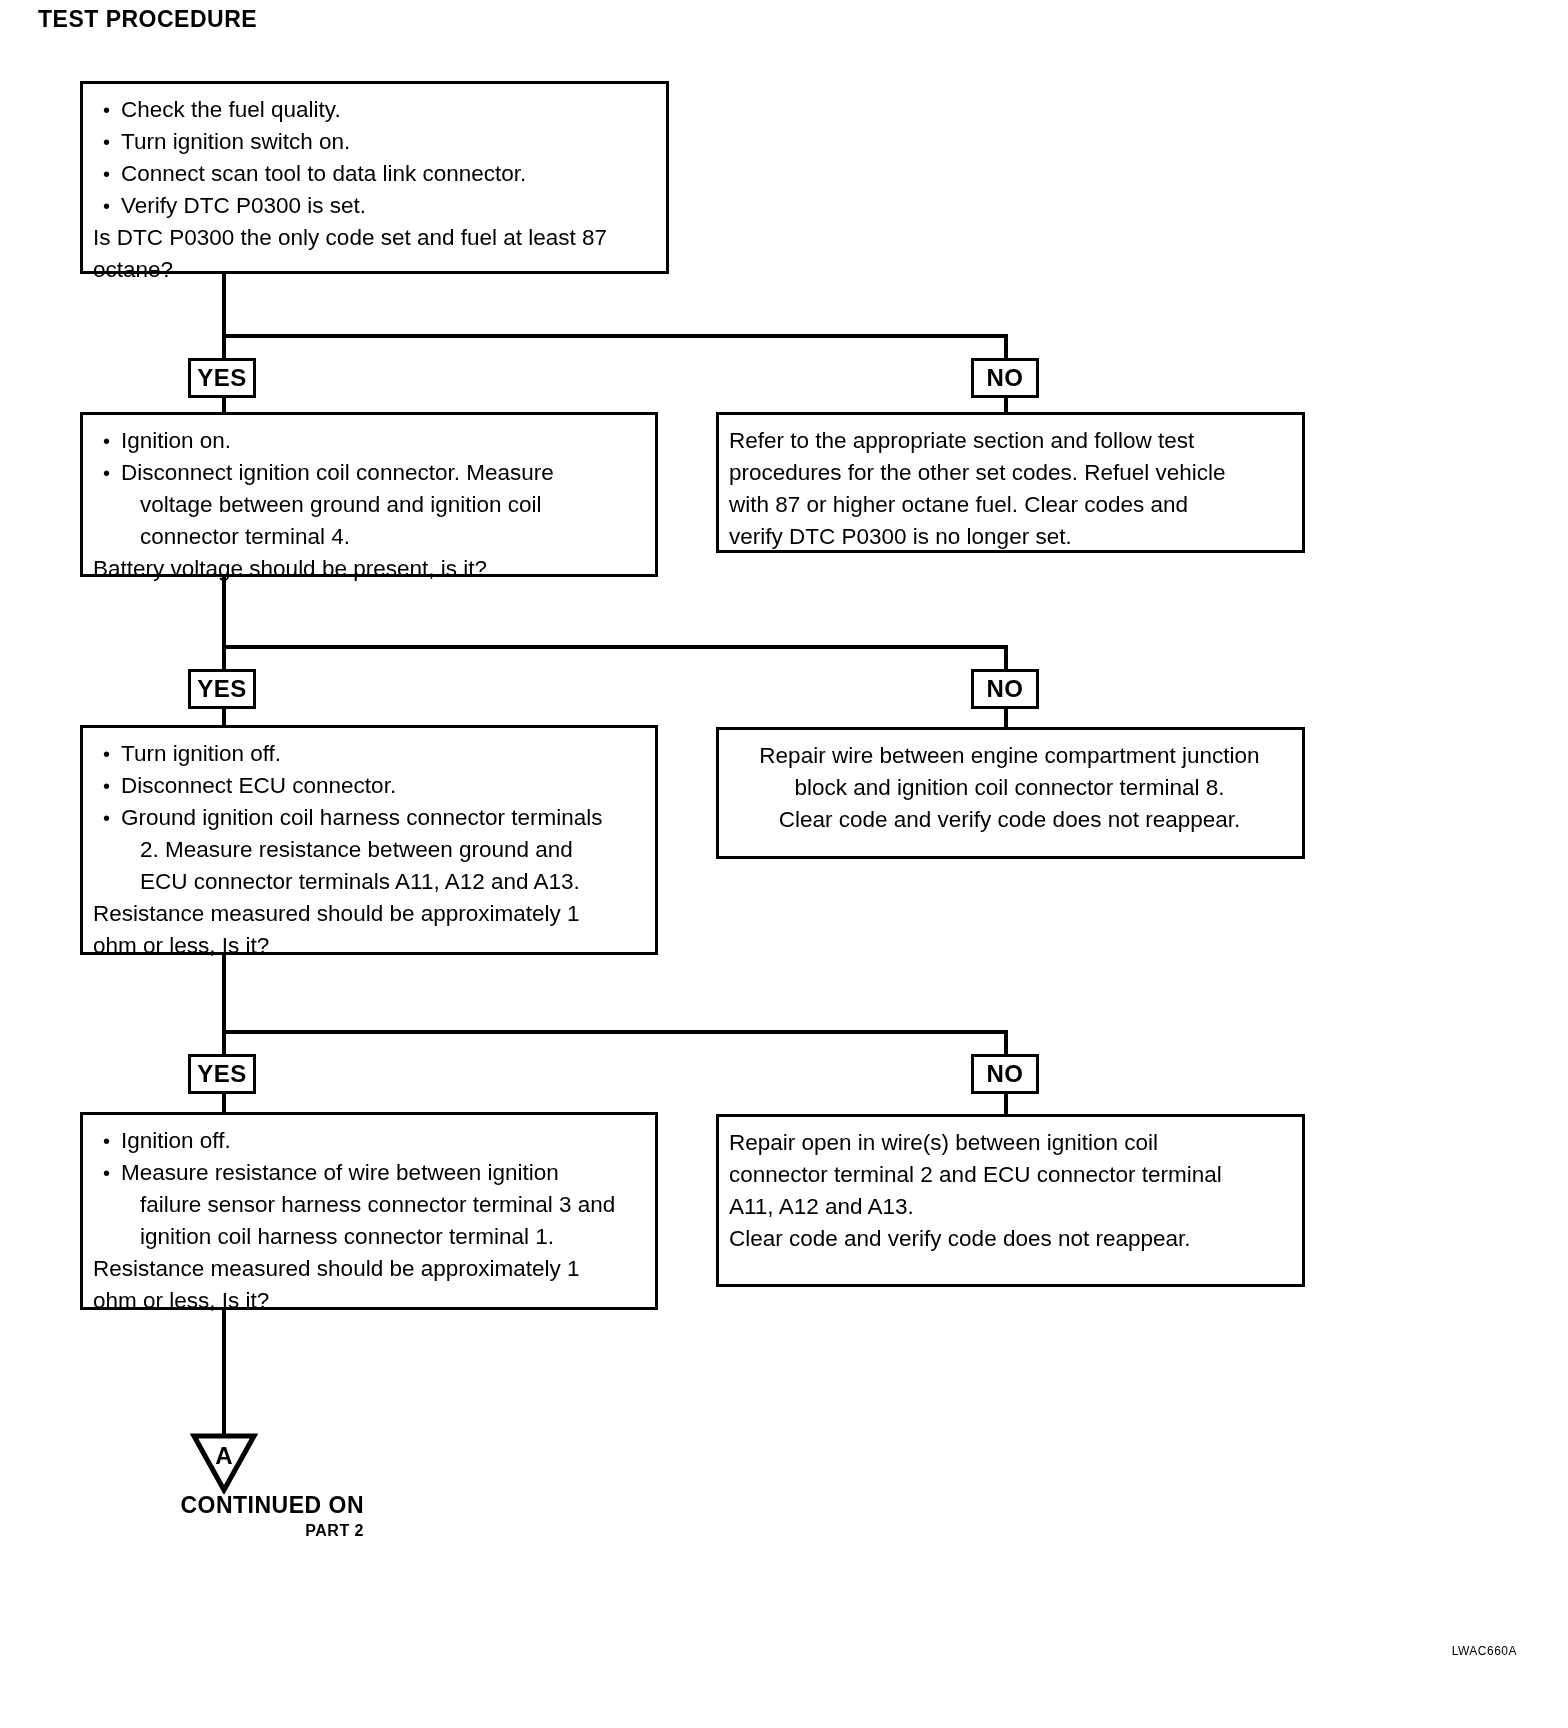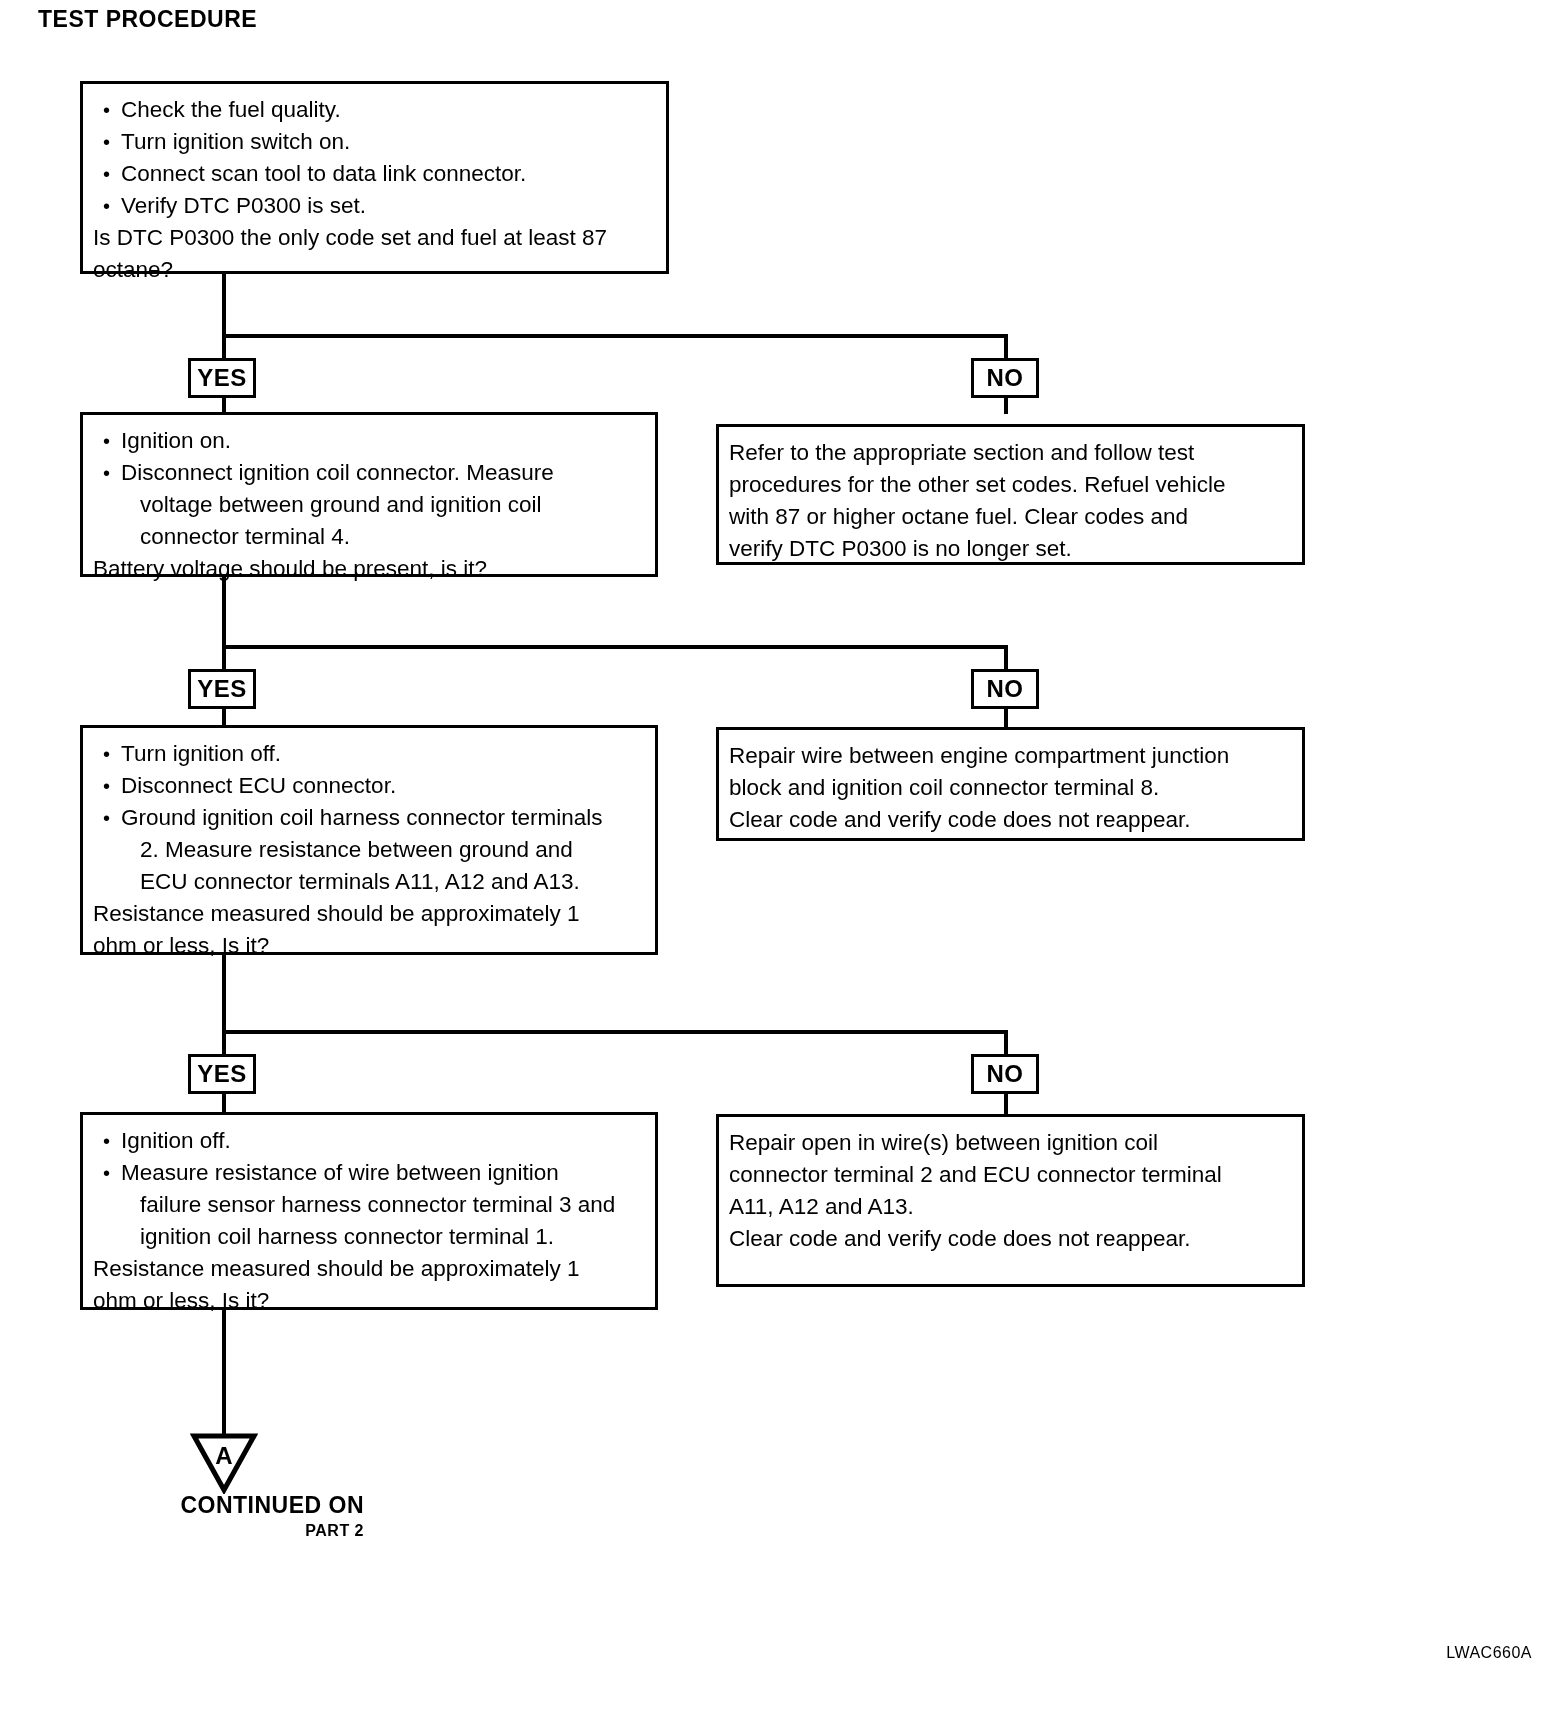--- a/index.html
+++ b/index.html
@@ -110,23 +110,23 @@
     left: 84px;
     top: 1522px;
     width: 280px;
     font-size: 16px;
     letter-spacing: 0.5px;
   }
 
   
   #figure-code {
     position: absolute;
-    right: 36px;
+    right: 51px;
     top: 1644px;
-    font-size: 16px;
+    font-size: 12px;
     letter-spacing: 0.5px;
     margin-left: 40px;
   }
 </style>
 </head>
 <body>
 
 <div id="page-title">TEST PROCEDURE</div>
 
 <div class="flow-box" id="box-step-1" style="left:80px; top:81px; width:589px; height:193px;">
@@ -150,21 +150,21 @@
 <div class="vline" style="left:1004px; top:398px; height:16px;"></div>
 
 <div class="flow-box" id="box-step-2" style="left:80px; top:412px; width:578px; height:165px;">
   <div class="bullet-line"><span class="bullet-dot">•</span><span>Ignition on.</span></div>
   <div class="bullet-line"><span class="bullet-dot">•</span><span>Disconnect ignition coil connector. Measure</span></div>
   <div class="cont-line">voltage between ground and ignition coil</div>
   <div class="cont-line">connector terminal 4.</div>
   <div class="line">Battery voltage should be present, is it?</div>
 </div>
 
-<div class="flow-box" id="box-outcome-1" style="left:716px; top:412px; width:589px; height:141px;margin-top:12px;">
+<div class="flow-box" id="box-outcome-1" style="left:716px; top:412px; width:589px; height:141px;">
   <div class="line">Refer to the appropriate section and follow test</div>
   <div class="line">procedures for the other set codes. Refuel vehicle</div>
   <div class="line">with 87 or higher octane fuel. Clear codes and</div>
   <div class="line">verify DTC P0300 is no longer set.</div>
 </div>
 
 <div class="vline" style="left:222px; top:577px; height:72px;"></div>
 <div class="hline" style="left:222px; top:645px; width:784px;"></div>
 <div class="vline" style="left:222px; top:645px; height:24px;"></div>
 <div class="vline" style="left:1004px; top:645px; height:24px;"></div>
@@ -178,21 +178,21 @@
 <div class="flow-box" id="box-step-3" style="left:80px; top:725px; width:578px; height:230px;">
   <div class="bullet-line"><span class="bullet-dot">•</span><span>Turn ignition off.</span></div>
   <div class="bullet-line"><span class="bullet-dot">•</span><span>Disconnect ECU connector.</span></div>
   <div class="bullet-line"><span class="bullet-dot">•</span><span>Ground ignition coil harness connector terminals</span></div>
   <div class="cont-line">2. Measure resistance between ground and</div>
   <div class="cont-line">ECU connector terminals A11, A12 and A13.</div>
   <div class="line">Resistance measured should be approximately 1</div>
   <div class="line">ohm or less, Is it?</div>
 </div>
 
-<div class="flow-box" id="box-outcome-2" style="left:716px; top:727px; width:589px; height:114px;">
+<div class="flow-box" id="box-outcome-2" style="left:716px; top:727px; width:589px; height:132px;text-align:center;">
   <div class="line">Repair wire between engine compartment junction</div>
   <div class="line">block and ignition coil connector terminal 8.</div>
   <div class="line">Clear code and verify code does not reappear.</div>
 </div>
 
 <div class="vline" style="left:222px; top:955px; height:79px;"></div>
 <div class="hline" style="left:222px; top:1030px; width:784px;"></div>
 <div class="vline" style="left:222px; top:1030px; height:24px;"></div>
 <div class="vline" style="left:1004px; top:1030px; height:24px;"></div>
 

